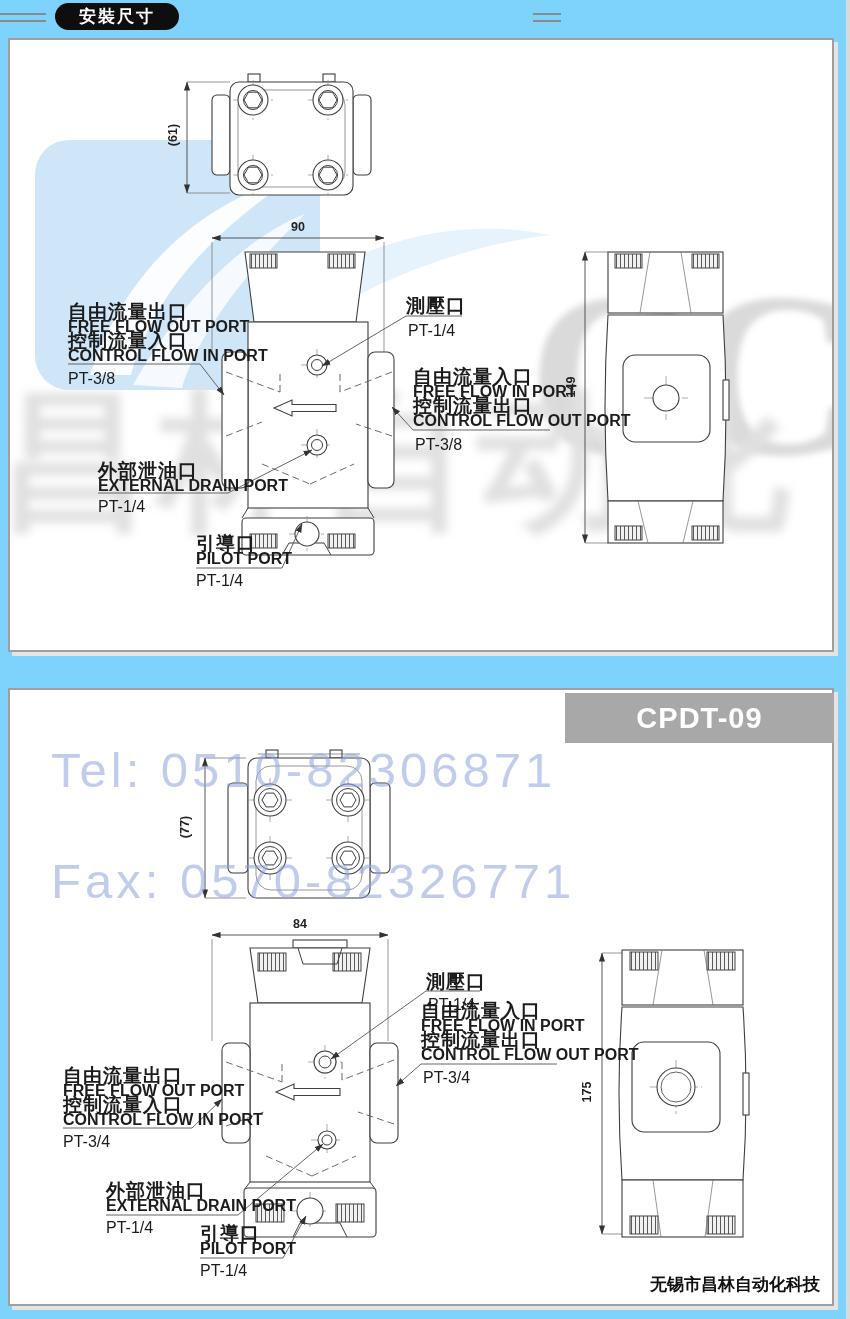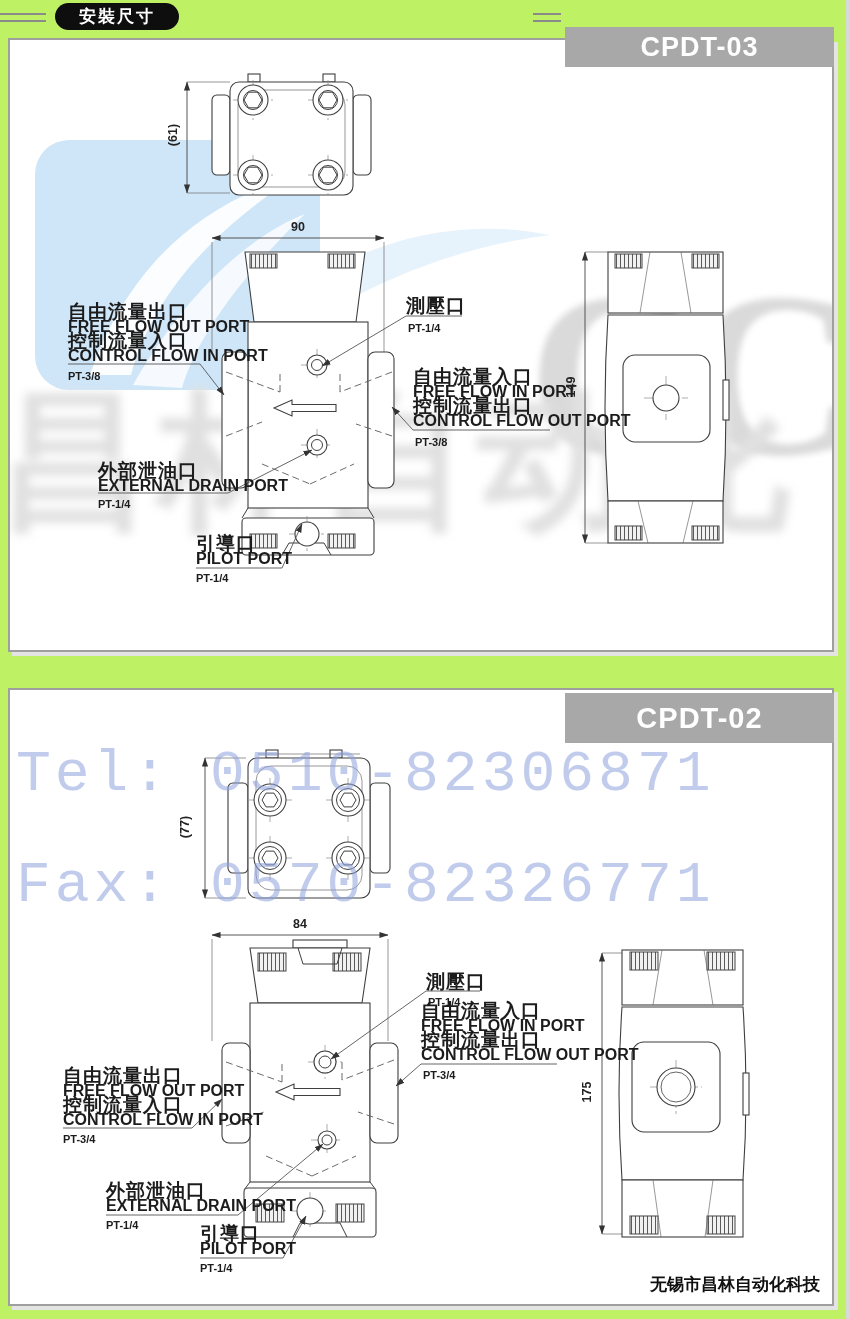--- a/index.html
+++ b/index.html
@@ -1,18 +1,18 @@
 <!DOCTYPE html>
 <html><head>
 <meta charset="utf-8">
 <style>
   html,body{margin:0;padding:0;}
   body{width:850px;height:1319px;position:relative;background:#fff;
        font-family:"Liberation Sans",sans-serif;overflow:hidden;}
-  .page{position:absolute;inset:0;background:#bef264;}
+  .page{position:absolute;inset:0;background:#7dd3fc;}
   .page-edge{position:absolute;right:0;top:0;width:4px;height:100%;background:#d9d9d9;}
 
   
   .header{position:absolute;left:0;top:0;width:850px;height:34px;z-index:20;}
   .rule{position:absolute;top:13px;height:5px;border-top:2px solid #8a8a8a;border-bottom:2px solid #8a8a8a;}
   .rule.l{left:0;width:46px;}
   .rule.r{left:533px;width:28px;}
   .badge{position:absolute;left:55px;top:3px;width:124px;height:27px;background:#0e0e0e;border-radius:14px;
          color:#fff;font-size:17px;font-weight:700;letter-spacing:2px;text-align:center;line-height:27px;}
   .htitle{position:absolute;left:192px;top:4px;font-size:20px;font-weight:700;color:#151515;letter-spacing:.5px;}
@@ -29,58 +29,57 @@
   .tag2{left:565px;top:693px;height:50px;line-height:50px;font-size:29px;}
 
   
   .wm-logo{position:absolute;left:25px;top:100px;width:520px;height:265px;z-index:0;}
   .wm-brand{position:absolute;left:518px;top:200px;z-index:0;white-space:nowrap;
             font-family:"Liberation Serif",serif;font-weight:700;font-size:235px;
             color:#dadada;letter-spacing:-10px;filter:blur(3px);}
   .wm-cn{position:absolute;left:-12px;top:320px;z-index:0;white-space:nowrap;
          font-size:152px;font-weight:700;color:#e0e0e0;letter-spacing:8px;filter:blur(5px);}
   .wm-telfax{position:absolute;z-index:6;white-space:nowrap;pointer-events:none;
-             font-family:Liberation Mono, monospace;font-size:58px;letter-spacing:4px;
-             color:#8fa3dd;opacity:.55;}
+             font-family:Liberation Sans, sans-serif;font-size:49px;letter-spacing:4px;
+             color:#8fa3dd;opacity:.55;margin-left:35px;}
   .tel{left:6px;top:52px;}
   .fax{left:6px;top:163px;}
 
   
   svg.draw{position:absolute;left:0;top:0;z-index:2;}
   .oln{fill:#fff;stroke:#3f3f3f;stroke-width:1.1;}
   .thin{fill:none;stroke:#6b6b6b;stroke-width:.7;}
   .dash{fill:none;stroke:#5a5a5a;stroke-width:.9;stroke-dasharray:7,4;}
   .cl{fill:none;stroke:#8a8a8a;stroke-width:.7;stroke-dasharray:10,3,3,3;}
   .dimln{fill:none;stroke:#444;stroke-width:.9;}
   .lead{fill:none;stroke:#555;stroke-width:.9;}
 
   
   .lbl{position:absolute;z-index:4;color:#1c1c1c;}
   .lbl .cn{font-size:19px;line-height:16px;font-weight:600;letter-spacing:1px;}
   .lbl .en{font-size:16px;line-height:13px;font-weight:600;}
-  .pt{position:absolute;z-index:4;font-size:11px;font-weight:700;color:#1c1c1c;}
+  .pt{position:absolute;z-index:4;font-size:16px;font-weight:400;color:#1c1c1c;}
   .dim{position:absolute;z-index:4;width:60px;text-align:center;font-size:12.5px;font-weight:600;color:#222;}
   .dim.v{transform:rotate(-90deg);}
 
   .footer{position:absolute;right:12px;bottom:8px;z-index:7;font-size:17px;font-weight:700;color:#101010;}
 </style>
 </head>
 <body>
 
 <div class="page">
   <div class="page-edge"></div>
 
   <div class="header">
     <span class="rule l"></span>
     <div class="badge">安裝尺寸</div>
     <span class="rule r"></span>
   </div>
 
-  <div class="model-tag tag1">CPDT-03</div>
-  <div class="model-tag tag2">CPDT-02</div>
+  <div class="model-tag tag2">CPDT-09</div>
 
   <section class="panel p1">
 
     <div class="wm-logo">
       <svg viewBox="0 0 520 265" width="520" height="265">
         <path d="M150,250 C260,120 390,70 515,95 C380,112 250,182 205,250 Z" fill="#ddeefb" opacity=".75"></path>
         <rect x="0" y="0" width="285" height="250" rx="34" fill="#cfe6f8"></rect>
         <path d="M55,235 C95,118 178,58 258,38 C172,95 116,160 96,235 Z" fill="#ffffff" opacity=".92"></path>
         <path d="M98,245 C152,150 218,94 270,74 C207,136 162,196 147,248 Z" fill="#ffffff" opacity=".8"></path>
       </svg>

